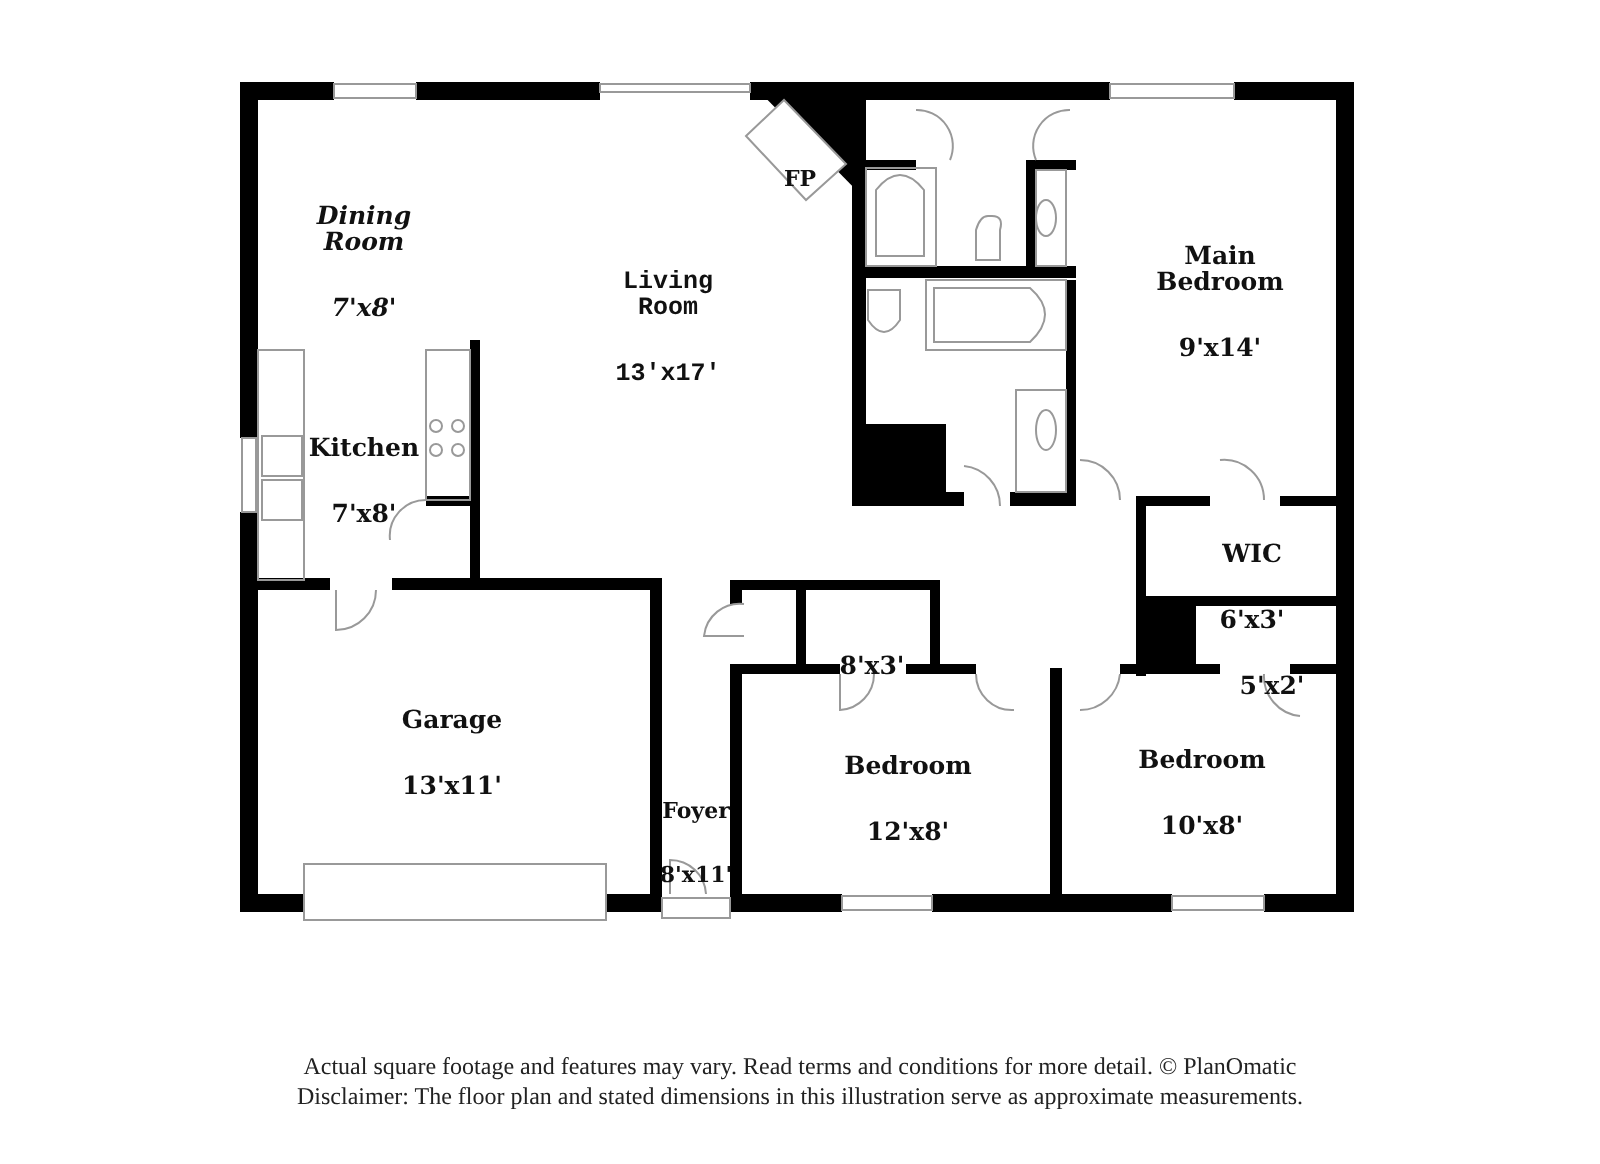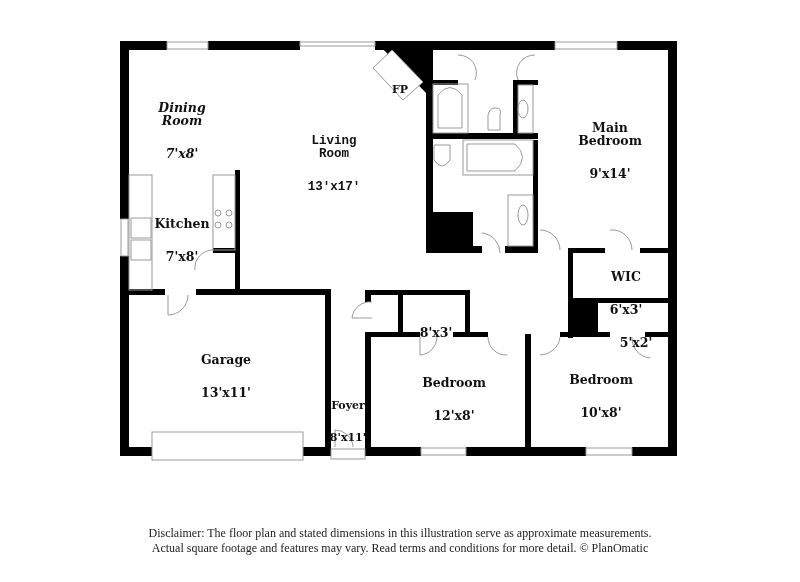--- a/index.html
+++ b/index.html
@@ -170,15 +170,15 @@
 </div>
 <div class="lbl" style="left:601px; top:373px;">
   <span class="n">Bedroom</span>
   <span class="d">10'x8'</span>
 </div>
 <div class="lbl small" style="left:400px; top:84px;">
   <span class="n">FP</span>
 </div>
 
 <div class="disclaimer">
+  <div>Actual square footage and features may vary. Read terms and conditions for more detail. © PlanOmatic</div>
   <div>Disclaimer: The floor plan and stated dimensions in this illustration serve as approximate measurements.</div>
-  <div>Actual square footage and features may vary. Read terms and conditions for more detail. © PlanOmatic</div>
 </div>
 
 </body></html>

